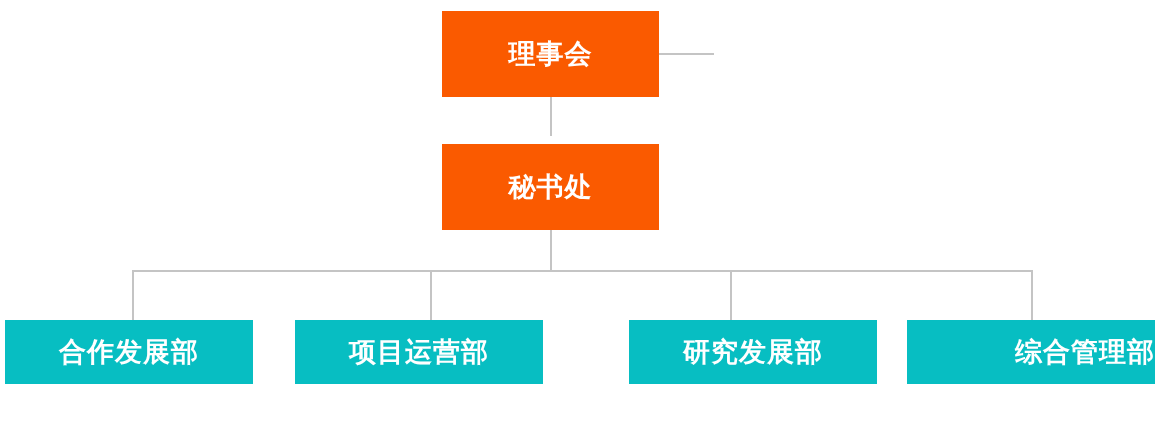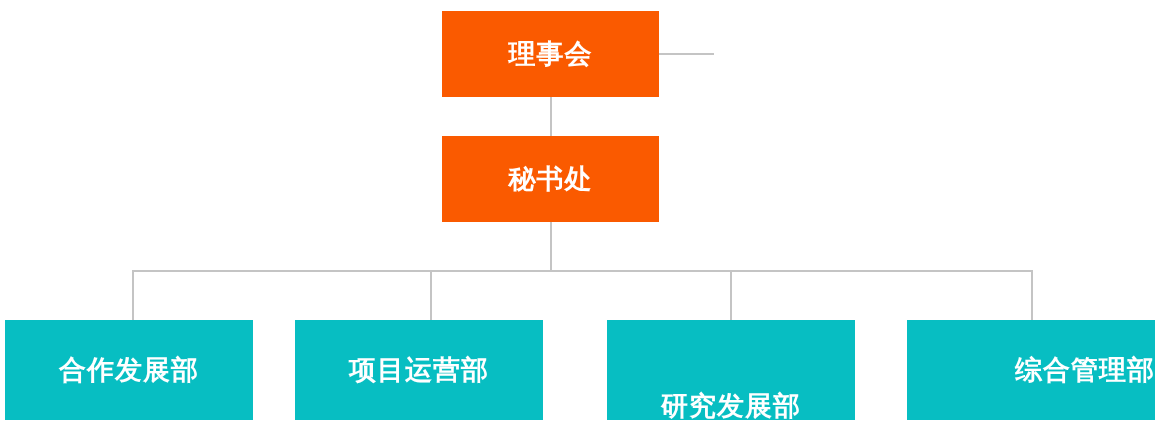--- a/index.html
+++ b/index.html
@@ -37,33 +37,33 @@
   
   .node.level-top,
   .node.level-mid {
     background: #fa5a00;
     width: 217px;
     height: 86px;
     font-size: 27px;
   }
   .node.level-top.board      { left: 442px; top: 11px; }
   .node.level-top.supervisor { left: 714px; top: 11px; }
-  .node.level-mid.secretariat{ left: 442px; top: 136px; }
+  .node.level-mid.secretariat{ left: 442px; top: 144px; }
 
   
   .node.level-dept {
     background: #07bec2;
     width: 248px;
-    height: 100px;
+    height: 64px;
     top: 320px;
     font-size: 27px;
   }
   .node.level-dept.dept-0 { left: 5px; }
   .node.level-dept.dept-1 { left: 295px; }
-  .node.level-dept.dept-2 { left: 607px; align-items: flex-end; }
+  .node.level-dept.dept-2 { left: 629px; }
   .node.level-dept.dept-3 { left: 907px; justify-content: flex-end; }
 
   
   .connector {
     position: absolute;
     background: #c4c4c4;
   }
   .connector.h { height: 2px; }
   .connector.v { width: 2px; }
 

